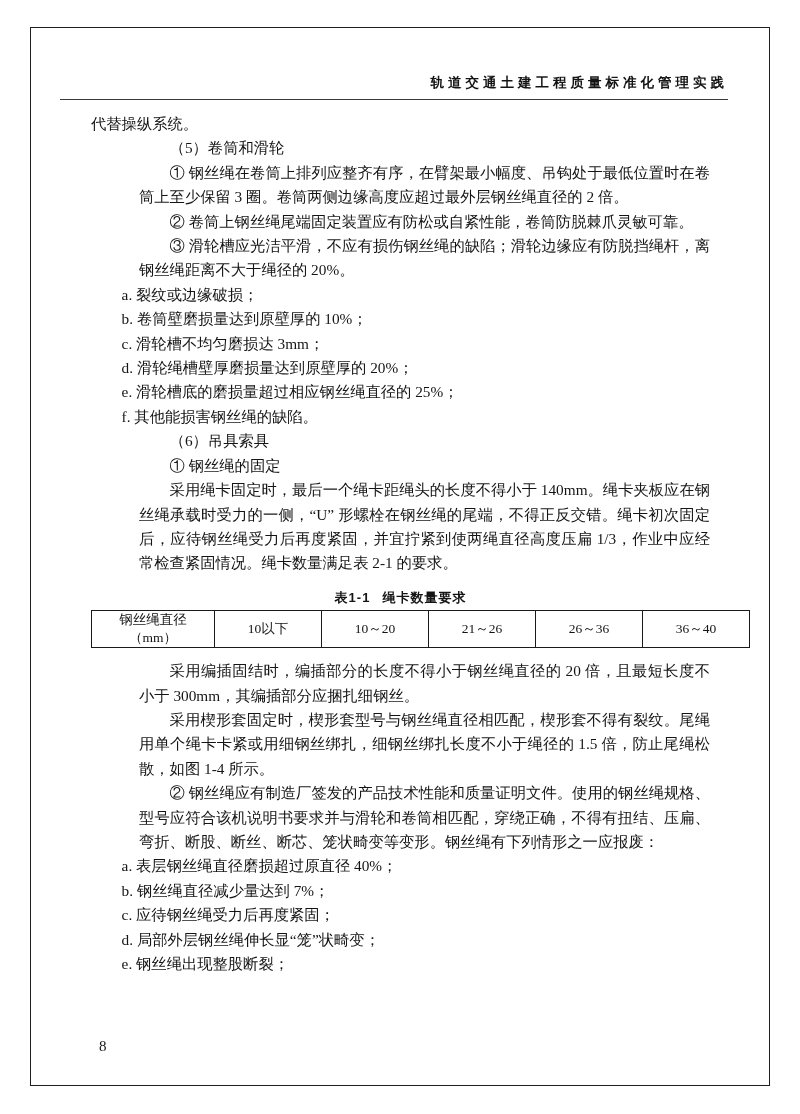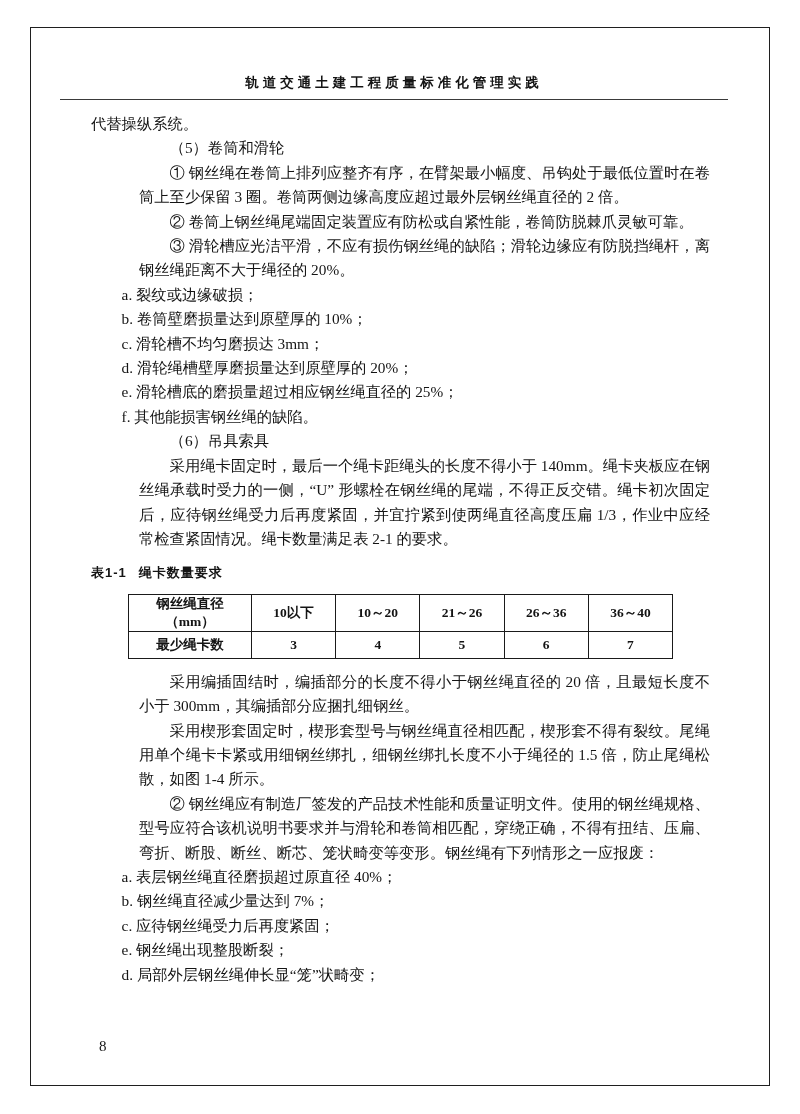--- a/index.html
+++ b/index.html
@@ -5,39 +5,39 @@
   html,body{margin:0;padding:0;}
   body{
     width:800px;height:1114px;position:relative;background:#ffffff;
     font-family:"Liberation Serif","DejaVu Serif",serif;color:#141414;
     overflow:hidden;
   }
   .page-border{
     position:absolute;left:30px;top:27px;right:30px;bottom:28px;
     border:1.5px solid #1f1f1f;pointer-events:none;
   }
-  .running-header{position:absolute;top:74px;left:60px;right:72px;text-align:center;}
+  .running-header{position:absolute;top:74px;left:60px;right:72px;text-align:right;}
   .header-title{font-size:13.5px;font-weight:bold;letter-spacing:4px;}
   .header-rule{height:0;border-bottom:1px solid #3a3a3a;margin-top:7px;}
   .content{
     position:absolute;top:112px;left:91px;width:619px;
     font-size:15.3px;line-height:24.4px;text-align:justify;
   }
   .content p{margin:0;padding:0;}
   .content p.indent{text-indent:2em;margin-left:48px;}
   .content p.item{margin-left:2em;}
   .table-block{margin:10px 0 11px;}
   .table-caption{
-    text-align:left;font-family:"Liberation Sans","DejaVu Sans",sans-serif;
-    font-weight:bold;font-size:13px;margin-bottom:8px;letter-spacing:1px;
+    text-align:center;font-family:"Liberation Sans","DejaVu Sans",sans-serif;
+    font-weight:bold;font-size:13px;letter-spacing:1px;
   }
   .table-caption .cap-label{margin-right:12px;}
   table.data{
-    border-collapse:collapse;margin:0 auto;width:545px;
-    font-size:13.5px;line-height:normal;border:1.5px solid #1a1a1a;font-weight:bold;
+    border-collapse:collapse;margin:0 auto;width:659px;
+    font-size:13.5px;line-height:normal;border:1.5px solid #1a1a1a;
   }
   table.data td{
     border:1px solid #1a1a1a;text-align:center;height:26px;padding:0 4px;
   }
   table.data td.rowhead{width:114px;}
   .page-number{position:absolute;left:99px;top:1038px;font-size:15px;}
 </style>
 </head>
 <body>
 
@@ -54,51 +54,44 @@
   <p class="indent">① 钢丝绳在卷筒上排列应整齐有序，在臂架最小幅度、吊钩处于最低位置时在卷筒上至少保留 3 圈。卷筒两侧边缘高度应超过最外层钢丝绳直径的 2 倍。</p>
   <p class="indent">② 卷筒上钢丝绳尾端固定装置应有防松或自紧性能，卷筒防脱棘爪灵敏可靠。</p>
   <p class="indent">③ 滑轮槽应光洁平滑，不应有损伤钢丝绳的缺陷；滑轮边缘应有防脱挡绳杆，离钢丝绳距离不大于绳径的 20%。</p>
   <p class="item">a. 裂纹或边缘破损；</p>
   <p class="item">b. 卷筒壁磨损量达到原壁厚的 10%；</p>
   <p class="item">c. 滑轮槽不均匀磨损达 3mm；</p>
   <p class="item">d. 滑轮绳槽壁厚磨损量达到原壁厚的 20%；</p>
   <p class="item">e. 滑轮槽底的磨损量超过相应钢丝绳直径的 25%；</p>
   <p class="item">f. 其他能损害钢丝绳的缺陷。</p>
   <p class="indent">（6）吊具索具</p>
+  <p class="indent">① 钢丝绳的固定</p>
   <p class="indent">采用绳卡固定时，最后一个绳卡距绳头的长度不得小于 140mm。绳卡夹板应在钢丝绳承载时受力的一侧，“U” 形螺栓在钢丝绳的尾端，不得正反交错。绳卡初次固定后，应待钢丝绳受力后再度紧固，并宜拧紧到使两绳直径高度压扁 1/3，作业中应经常检查紧固情况。绳卡数量满足表 2-1 的要求。</p>
 
   <div class="table-block">
     <div class="table-caption">
       <span class="cap-label">表1-1</span><span>绳卡数量要求</span>
     </div>
     <table class="data">
       <tbody>
           <tr>
         <td class="rowhead">钢丝绳直径（mm）</td>
         <td>10以下</td>
         <td>10～20</td>
         <td>21～26</td>
         <td>26～36</td>
         <td>36～40</td>
       </tr>
-      <tr>
-        <td class="rowhead">最少绳卡数</td>
-        <td>3</td>
-        <td>4</td>
-        <td>5</td>
-        <td>6</td>
-        <td>7</td>
-      </tr>
     </tbody>
       </table>
   </div>
 
   <p class="indent">采用编插固结时，编插部分的长度不得小于钢丝绳直径的 20 倍，且最短长度不小于 300mm，其编插部分应捆扎细钢丝。</p>
   <p class="indent">采用楔形套固定时，楔形套型号与钢丝绳直径相匹配，楔形套不得有裂纹。尾绳用单个绳卡卡紧或用细钢丝绑扎，细钢丝绑扎长度不小于绳径的 1.5 倍，防止尾绳松散，如图 1-4 所示。</p>
   <p class="indent">② 钢丝绳应有制造厂签发的产品技术性能和质量证明文件。使用的钢丝绳规格、型号应符合该机说明书要求并与滑轮和卷筒相匹配，穿绕正确，不得有扭结、压扁、弯折、断股、断丝、断芯、笼状畸变等变形。钢丝绳有下列情形之一应报废：</p>
   <p class="item">a. 表层钢丝绳直径磨损超过原直径 40%；</p>
   <p class="item">b. 钢丝绳直径减少量达到 7%；</p>
   <p class="item">c. 应待钢丝绳受力后再度紧固；</p>
+  <p class="item">d. 局部外层钢丝绳伸长显“笼”状畸变；</p>
   <p class="item">e. 钢丝绳出现整股断裂；</p>
-  <p class="item">d. 局部外层钢丝绳伸长显“笼”状畸变；</p>
 </div>
 
 <div class="page-number">8</div>
 
 </body></html>

